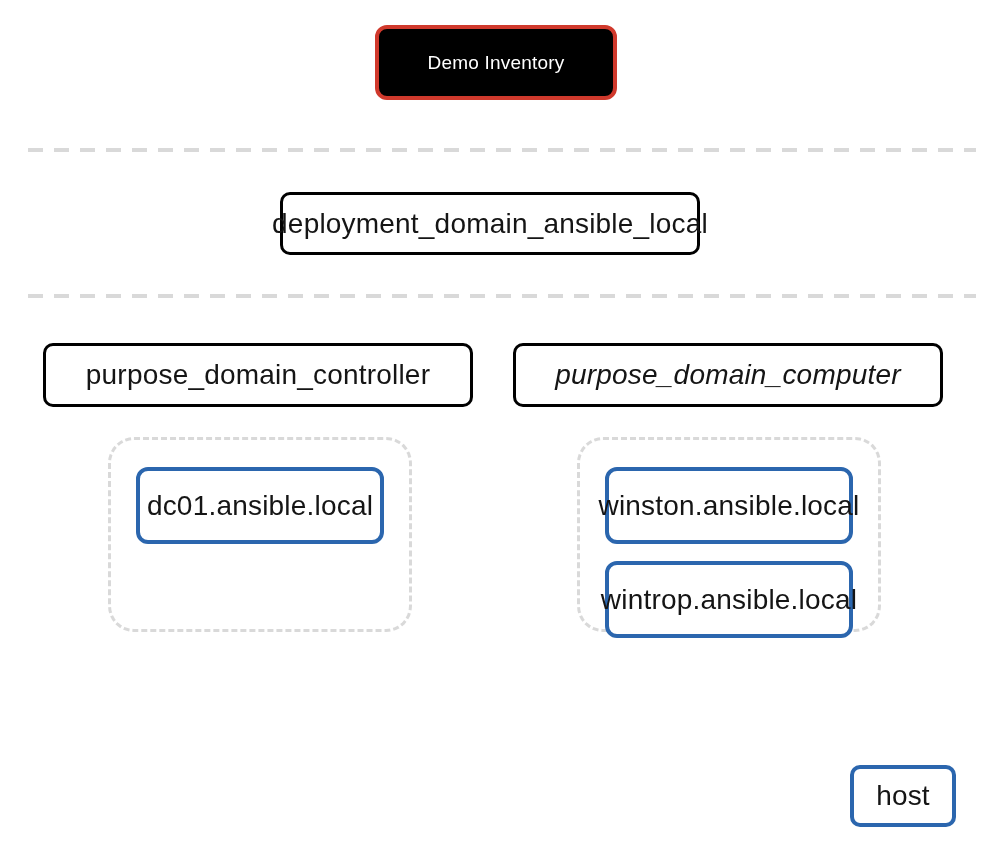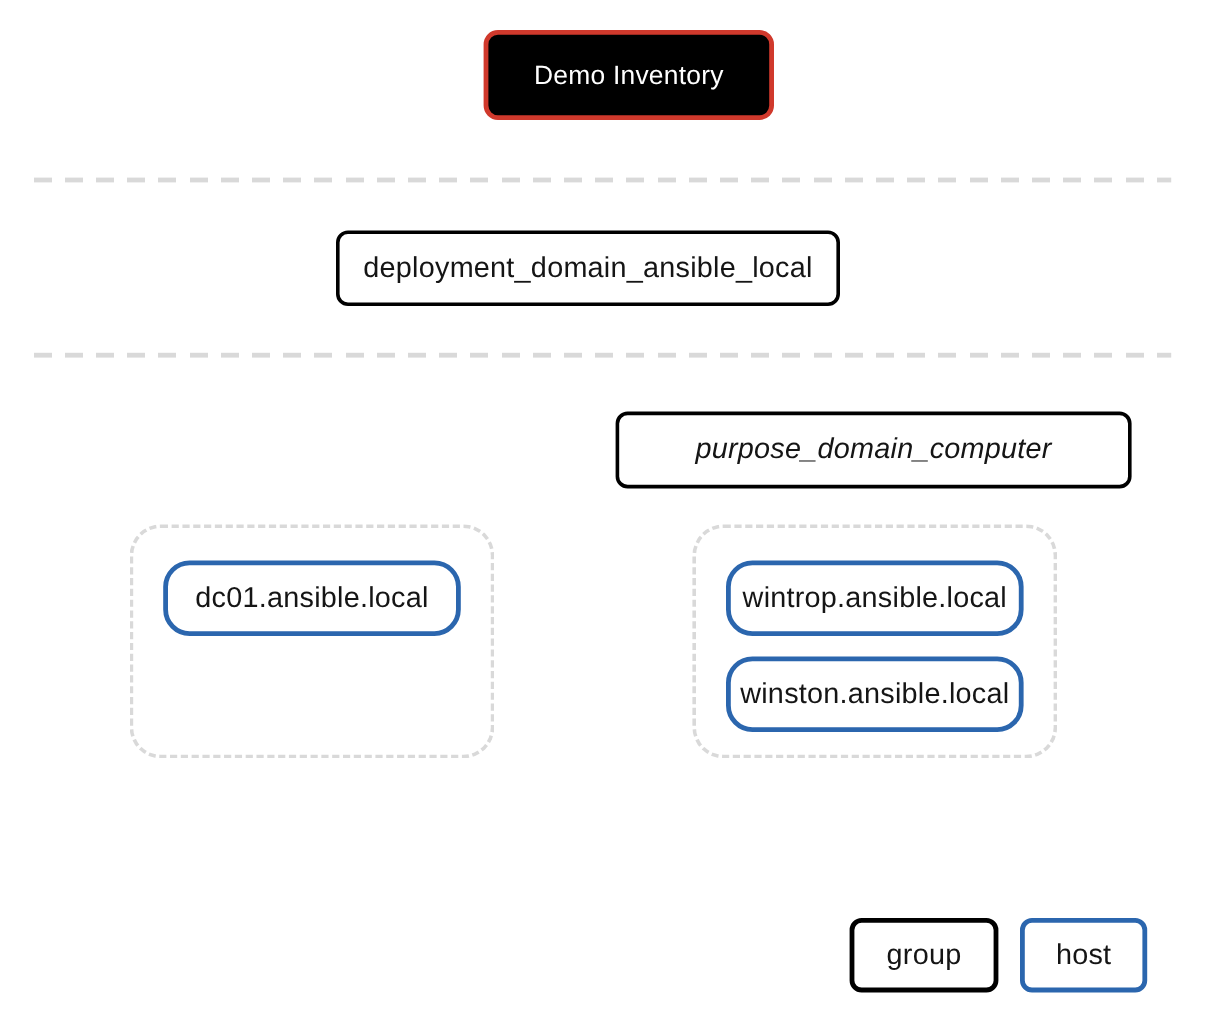--- a/index.html
+++ b/index.html
@@ -22,32 +22,31 @@
     background: #ffffff;
     overflow: hidden;
   }
   .node {
     position: absolute;
     display: flex;
     align-items: center;
     justify-content: center;
     background: #ffffff;
     color: var(--text);
-    font-size: 24px;
+    font-size: 28px;
     letter-spacing: 0.2px;
     white-space: nowrap;
   }
   .inventory-node {
     left: 375px; top: 25px; width: 242px; height: 75px;
     background: var(--inventory-bg);
     border: 4px solid var(--inventory-border);
     border-radius: 12px;
     color: #ffffff;
-    font-size: 22px;
-    margin-left: 28px;
+    font-size: 19px;
   }
   .separator {
     position: absolute;
     left: 28px;
     width: 948px;
     height: 4px;
     background: repeating-linear-gradient(
       to right,
       var(--dashed) 0px, var(--dashed) 15px,
       transparent 15px, transparent 26px
@@ -73,23 +72,23 @@
     flex-direction: column;
     align-items: center;
     padding-top: 27px;
     gap: 17px;
   }
   .host-container-left  { left: 108px; }
   .host-container-right { left: 577px; }
   .host-node {
     position: static;
     width: 248px;
-    height: 63px;
+    height: 77px;
     border: 4px solid var(--host-border);
-    border-radius: 22px;
+    border-radius: 12px;
     flex: 0 0 auto;
   }
   .legend-group-node {
     left: 708px; top: 765px; width: 124px; height: 62px;
     border: 4px solid var(--group-border);
     border-radius: 10px;
   }
   .legend-host-node {
     left: 850px; top: 765px; width: 106px; height: 62px;
     border: 4px solid var(--host-border);
@@ -102,29 +101,29 @@
 <div class="canvas">
 
   <div class="node inventory-node">Demo Inventory</div>
 
   <div class="separator sep-1"></div>
 
   <div class="node group-node deployment-node">deployment_domain_ansible_local</div>
 
   <div class="separator sep-2"></div>
 
+  <div class="node group-node controller-node">purpose_domain_controller</div>
 
   <div class="node group-node computer-node">purpose_domain_computer</div>
 
   <div class="host-container host-container-left">
     <div class="node host-node">dc01.ansible.local</div>
   </div>
 
   <div class="host-container host-container-right">
+    <div class="node host-node">winston.ansible.local</div>
     <div class="node host-node">wintrop.ansible.local</div>
-    <div class="node host-node">winston.ansible.local</div>
   </div>
 
-  <div class="node legend-group-node">group</div>
 
   <div class="node legend-host-node">host</div>
 
 </div>
 
 </body></html>

